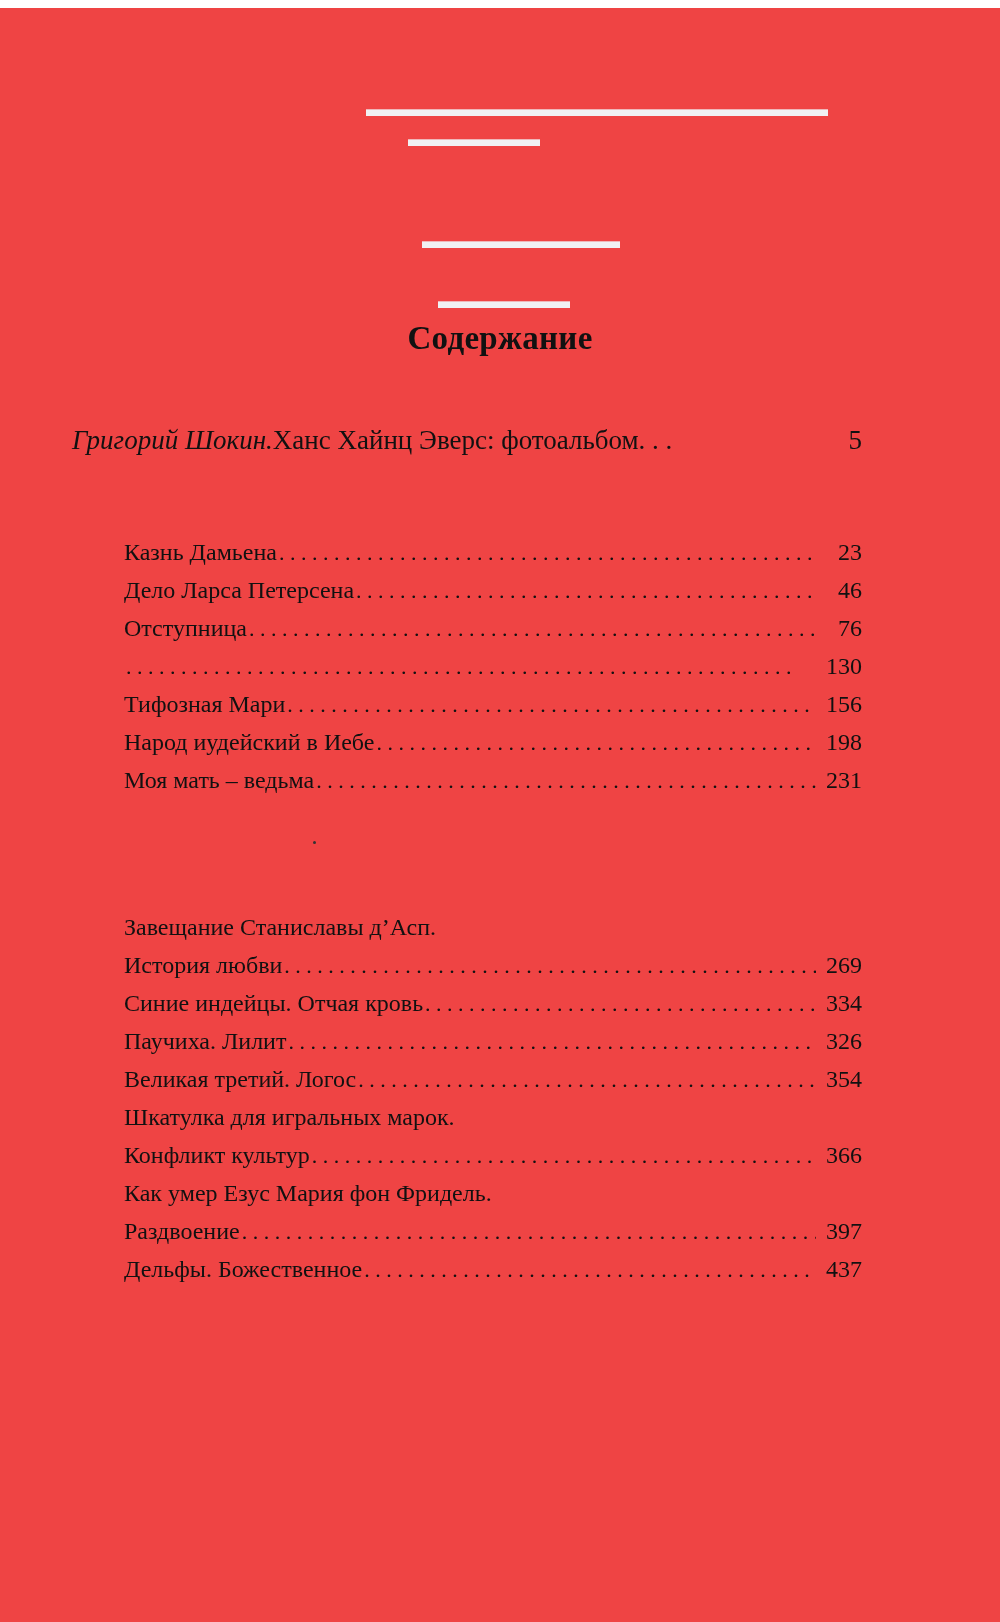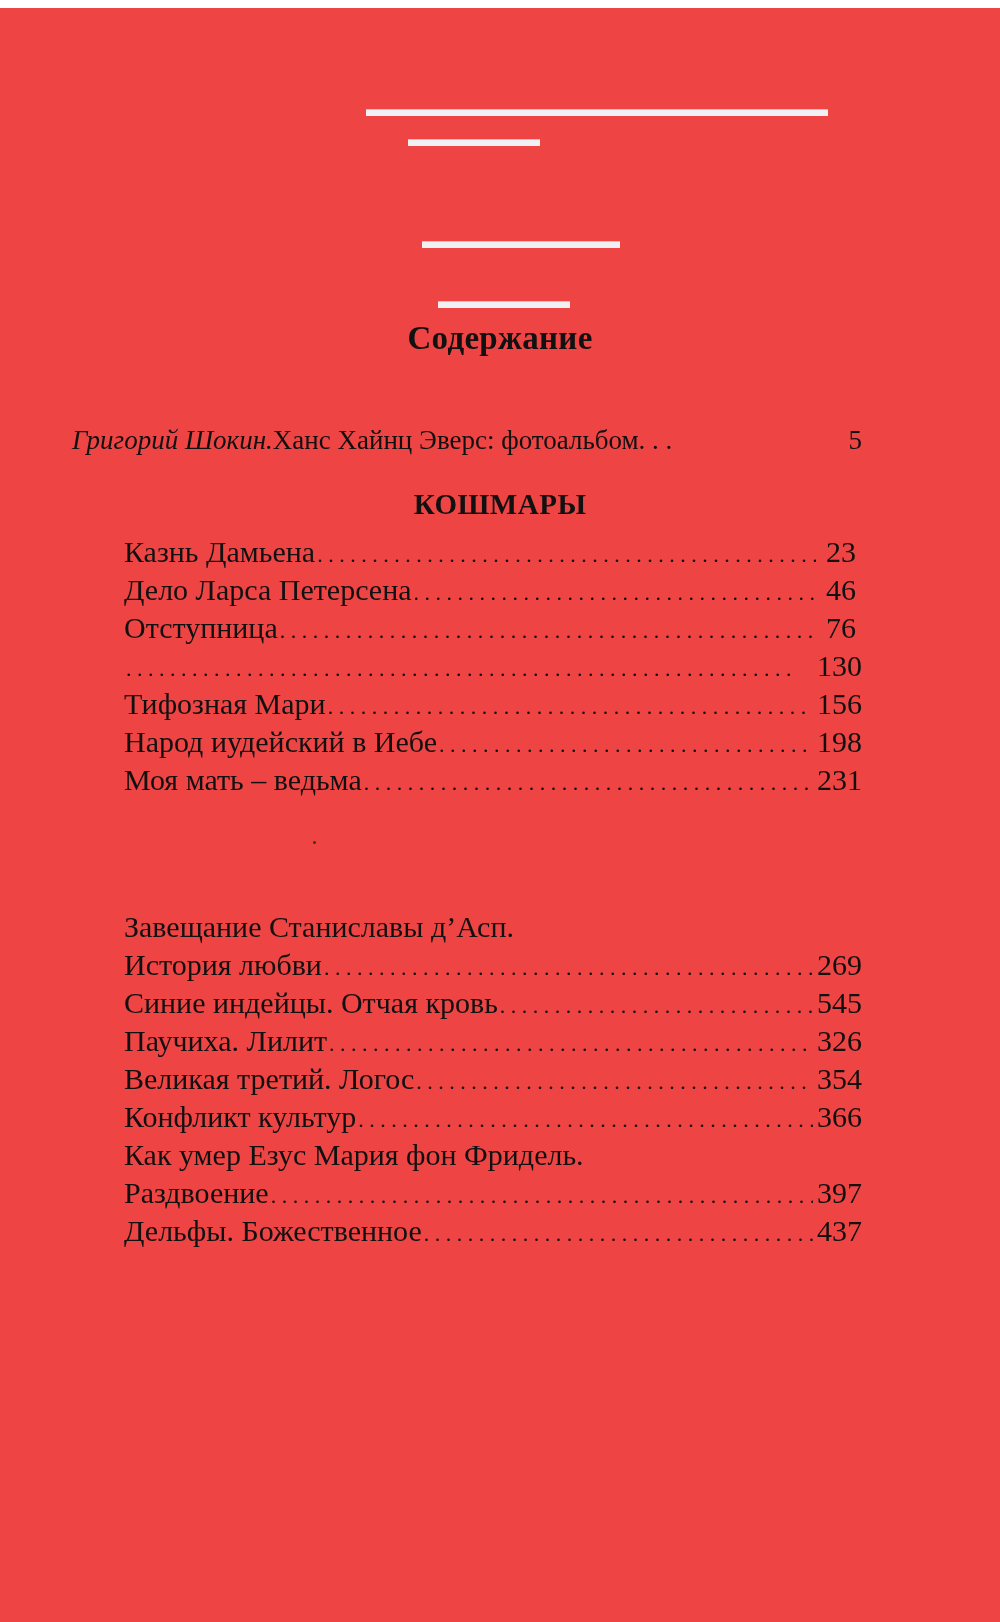--- a/index.html
+++ b/index.html
@@ -62,41 +62,41 @@
     }
     .toc {
       position: absolute;
       left: 124px;
       width: 738px;
     }
     .row {
       display: flex;
       align-items: baseline;
       height: 38px;
-      font-size: 30px;
+      font-size: 24px;
       line-height: 38px;
     }
     .row .label { white-space: nowrap; }
     .row .label .it { }
     .row .leader {
       flex: 1;
       overflow: hidden;
       white-space: nowrap;
       margin: 0 4px 0 2px;
       letter-spacing: 6px;
       font-size: 22px;
       color: #111;
     }
     .row .leader::before {
       content: ". . . . . . . . . . . . . . . . . . . . . . . . . . . . . . . . . . . . . . . . . . . . . . . . . . . . . . . . . . . . .";
       letter-spacing: 0;
     }
     .row .num {
       min-width: 42px;
-      text-align: center;
+      text-align: right;
       white-space: nowrap;
     }
     .speck {
       position: absolute;
       left: 313px; top: 833px;
       width: 3px; height: 3px;
       background: #333;
       border-radius: 50%;
     }
   </style>
@@ -112,21 +112,20 @@
 
   <div class="title">Содержание</div>
 
   <div class="intro">
     <span class="author">Григорий Шокин.</span>
     <span> Ханс Хайнц Эверс: фотоальбом</span>
     <span> . . .</span>
     <span class="page-num">5</span>
   </div>
 
-  <div class="section-head" style="top:480px;">КОШМАРЫ</div>
 
   <div class="toc" style="top:525px;">
     <div class="row">
       <span class="label"><span>Казнь Дамьена</span></span>
       <span class="leader"></span>
       <span class="num">23</span>
     </div>
     <div class="row">
       <span class="label"><span>Дело Ларса Петерсена</span></span>
       <span class="leader"></span>
@@ -166,33 +165,36 @@
       <span class="label"><span>Завещание Станиславы д’Асп.</span></span>
     </div>
     <div class="row">
       <span class="label"><span class="it">История любви</span></span>
       <span class="leader"></span>
       <span class="num">269</span>
     </div>
     <div class="row">
       <span class="label"><span>Синие индейцы. </span><span class="it">Отчая кровь</span></span>
       <span class="leader"></span>
-      <span class="num">545</span>
+      <span class="num">334</span>
     </div>
     <div class="row">
       <span class="label"><span>Паучиха. </span><span class="it">Лилит</span></span>
       <span class="leader"></span>
       <span class="num">326</span>
     </div>
     <div class="row">
       <span class="label"><span>Великая третий. </span><span class="it">Логос</span></span>
       <span class="leader"></span>
       <span class="num">354</span>
     </div>
     <div class="row">
+      <span class="label"><span>Шкатулка для игральных марок.</span></span>
+    </div>
+    <div class="row">
       <span class="label"><span class="it">Конфликт культур</span></span>
       <span class="leader"></span>
       <span class="num">366</span>
     </div>
     <div class="row">
       <span class="label"><span>Как умер Езус Мария фон Фридель.</span></span>
     </div>
     <div class="row">
       <span class="label"><span class="it">Раздвоение</span></span>
       <span class="leader"></span>

